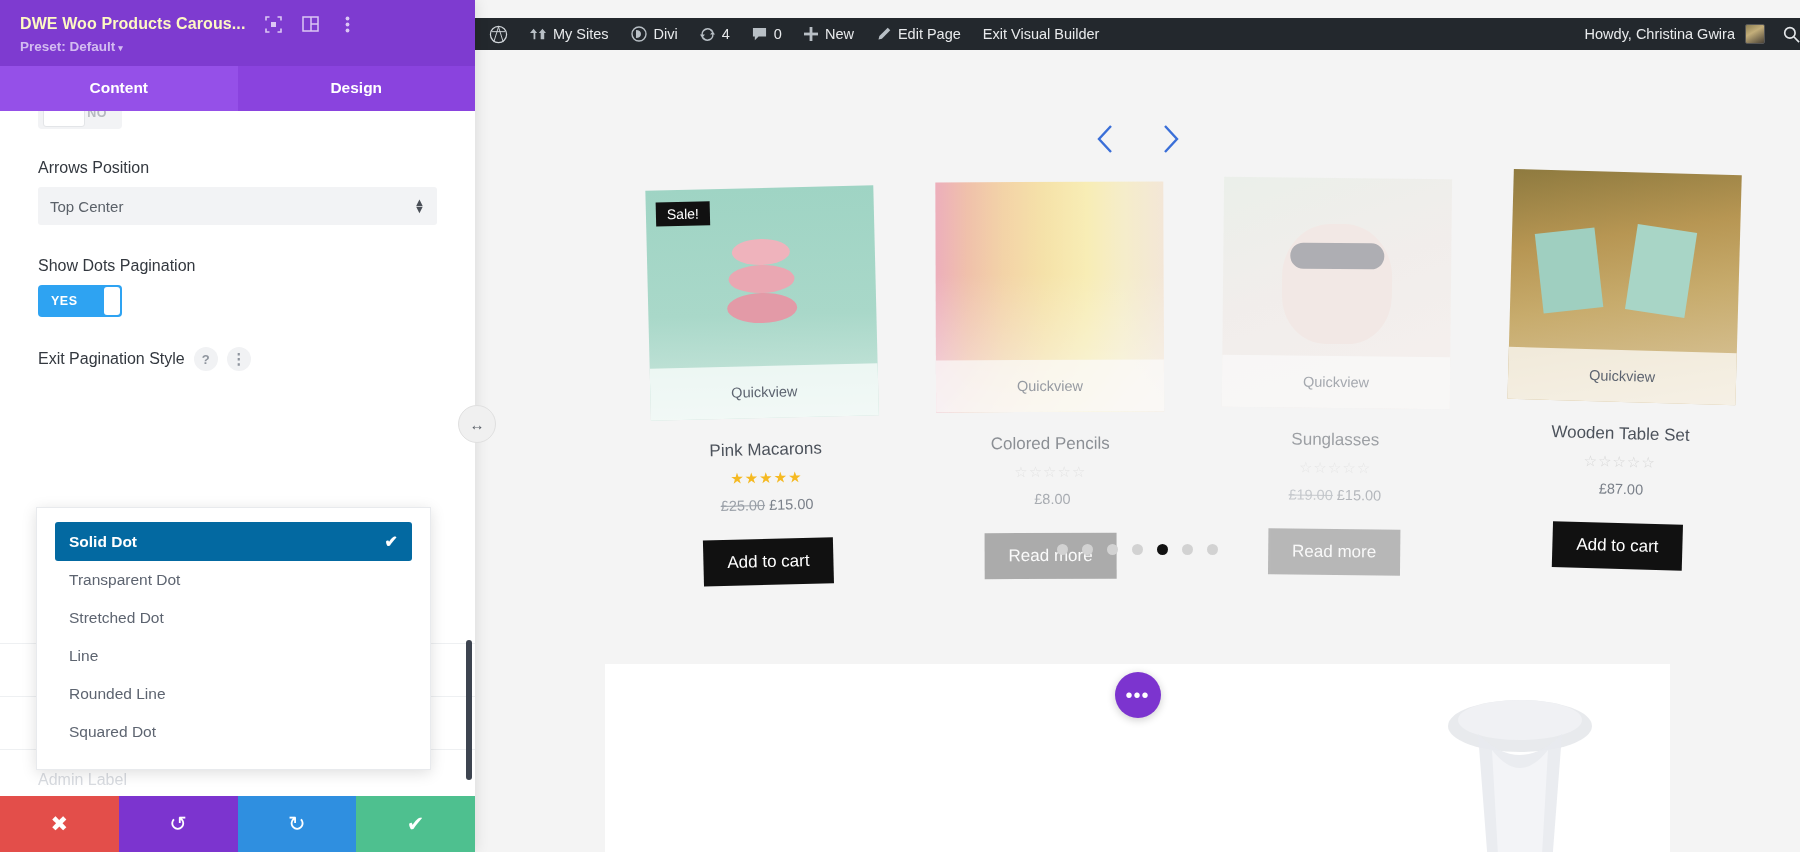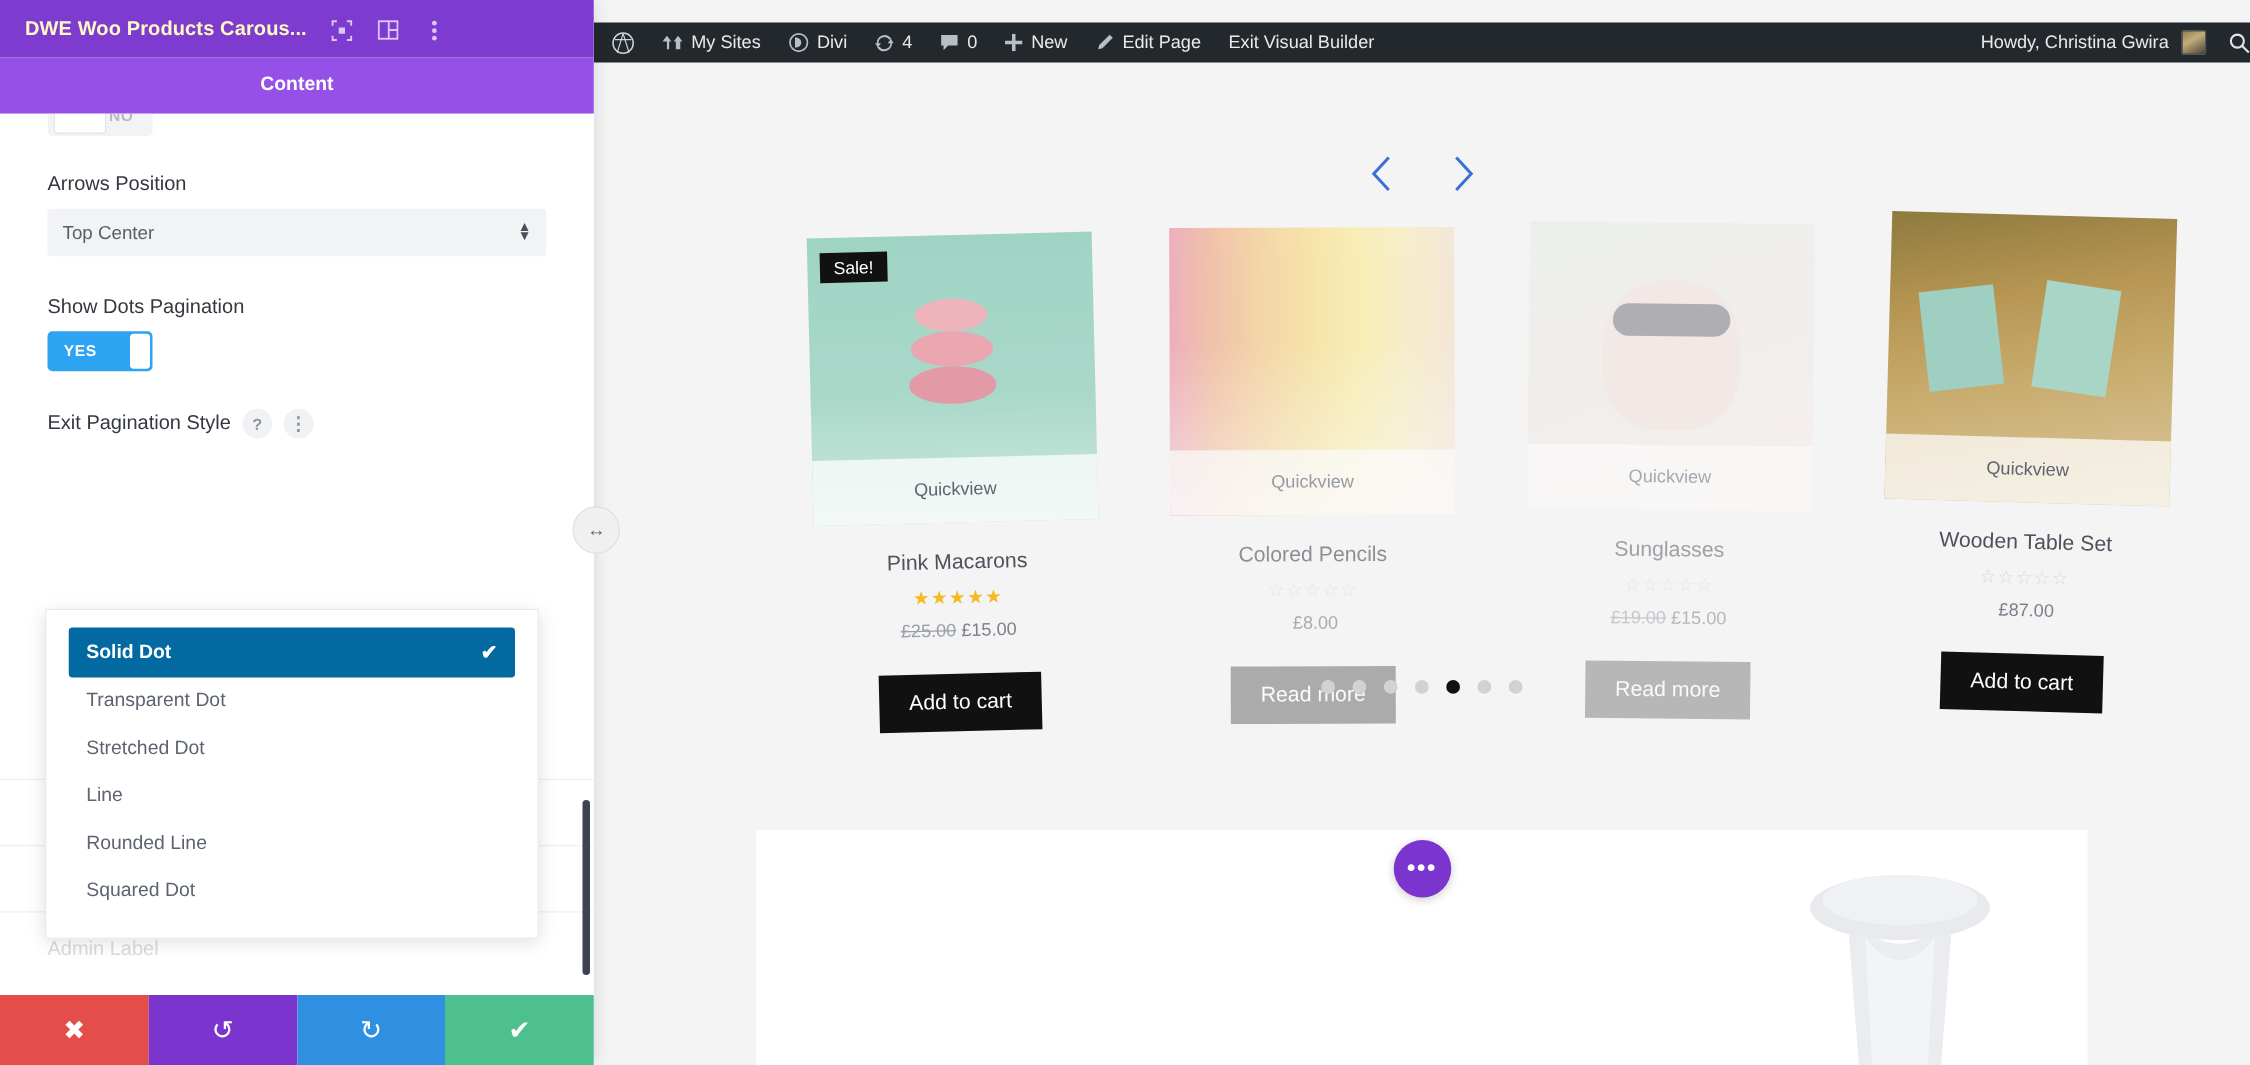--- a/index.html
+++ b/index.html
@@ -275,24 +275,28 @@
           </span>
           <span class="hdr-ico">
             <svg width="5" height="17" viewBox="0 0 5 17" fill="currentColor">
               <circle cx="2.5" cy="2.5" r="1.9"></circle>
                 <circle cx="2.5" cy="8.5" r="1.9"></circle>
                 <circle cx="2.5" cy="14.5" r="1.9"></circle>
             </svg>
           </span>
         </div>
       </div>
+      <div class="preset">
+        <span>Preset: Default</span><span class="caret">▾</span>
+      </div>
     </div>
 
     <div class="tabs">
       <div class="tab active">Content</div>
+      <div class="tab">Design</div>
     </div>
 
     <div class="panel-body">
 
       <div class="ghost-rows">
         <div class="ghost-row"></div>
           <div class="ghost-row"></div>
           <div class="ghost-row"></div>
       </div>
 

